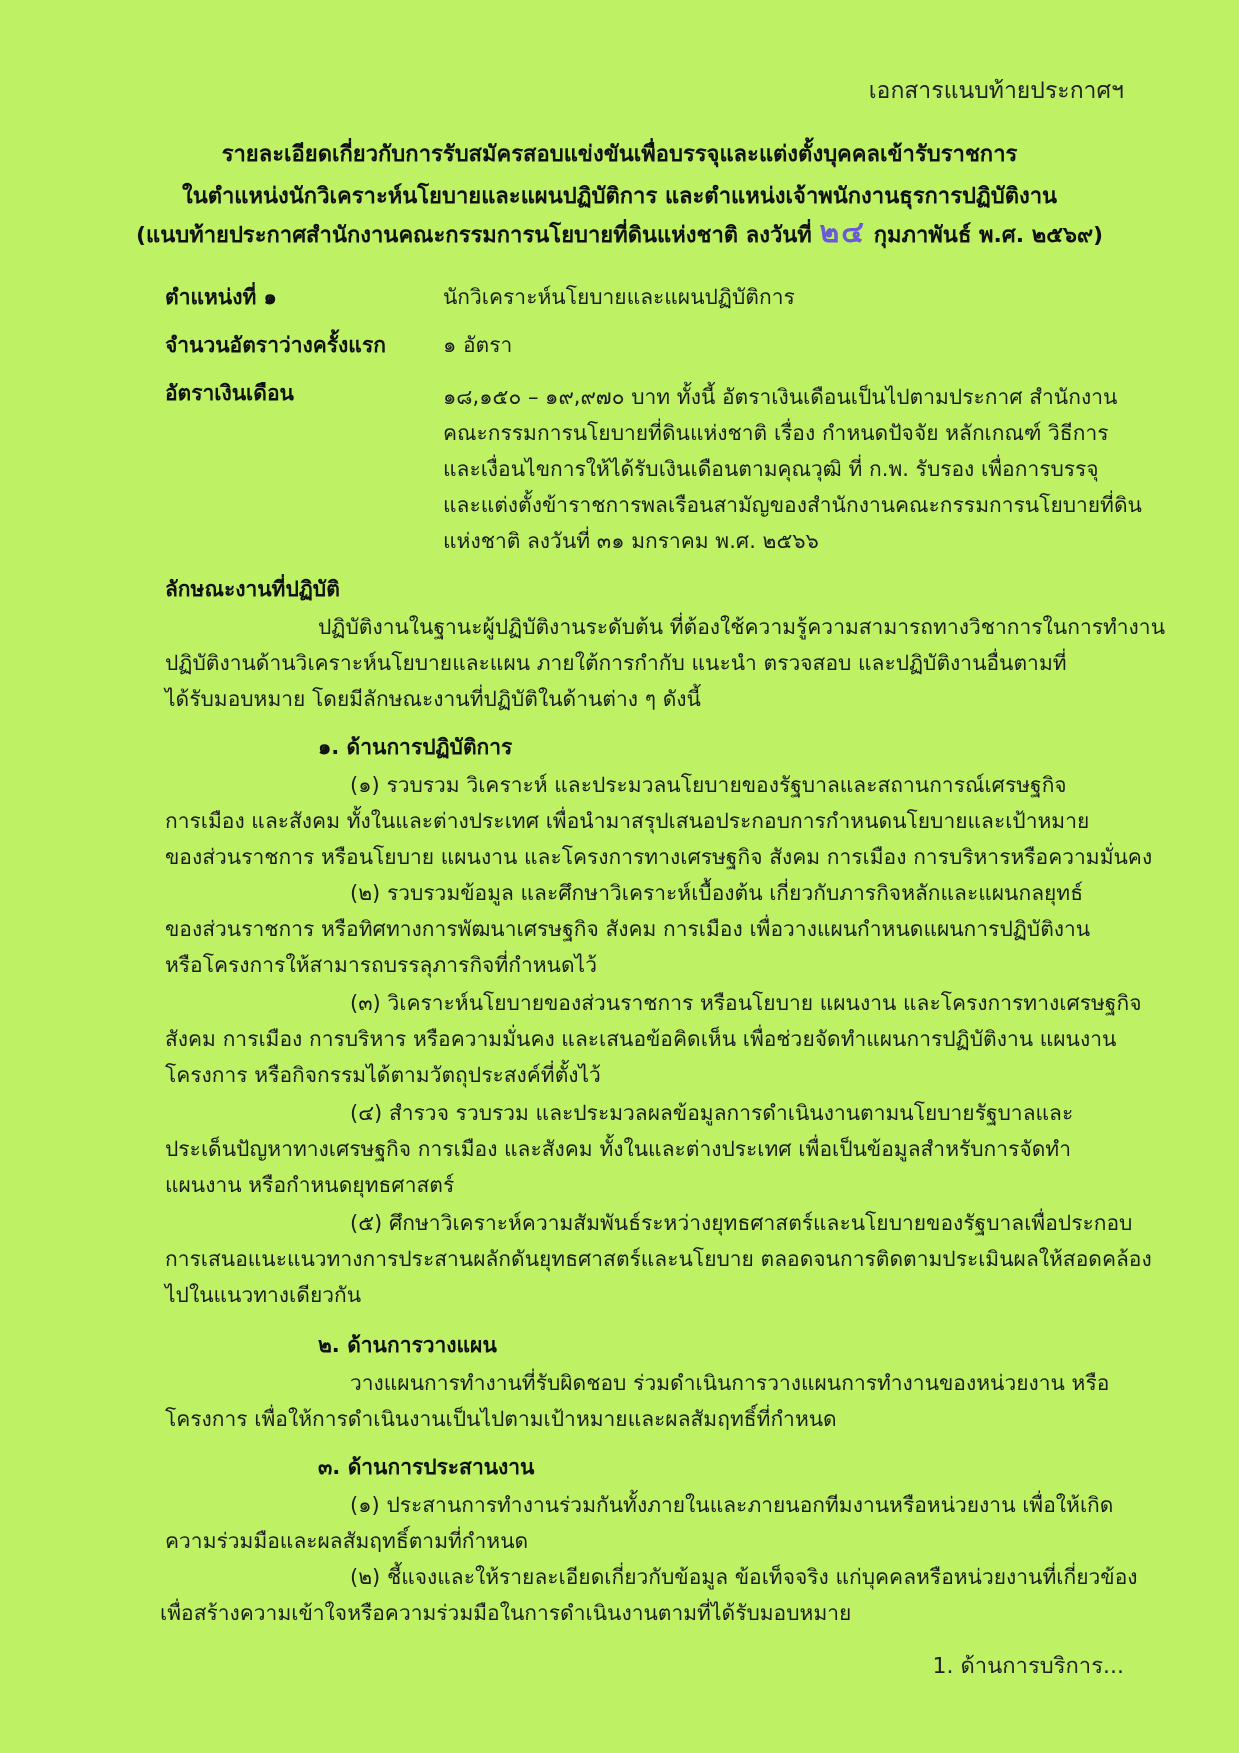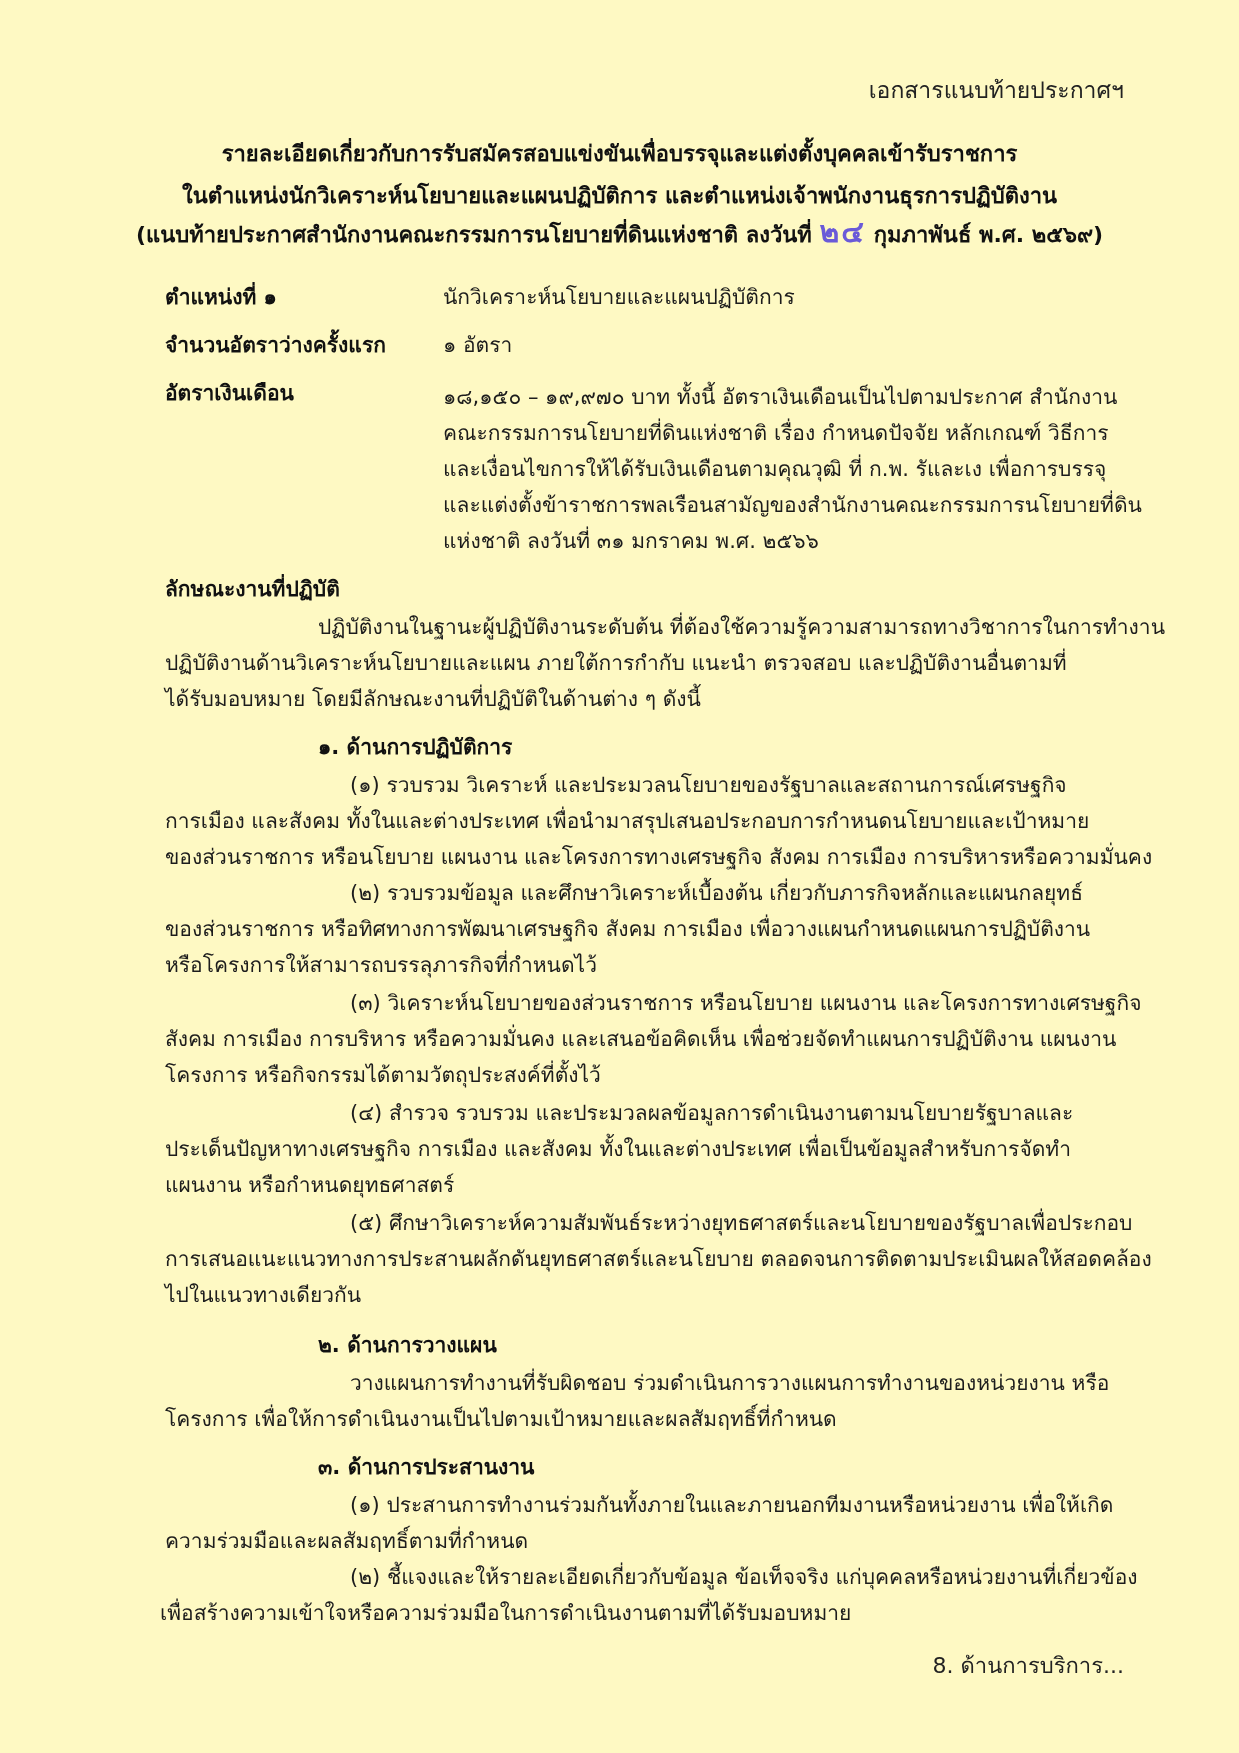--- a/index.html
+++ b/index.html
@@ -1,21 +1,21 @@
 <!DOCTYPE html>
 <html><head>
   <meta charset="utf-8">
   <style>
     html, body { margin: 0; padding: 0; background: #ffffff; }
     body {
       width: 1239px; height: 1753px; position: relative; overflow: hidden;
       font-family: "DejaVu Sans", "Liberation Sans", sans-serif;
       color: #1a1a1a;
     }
-    .page { position: absolute; left: 0; top: 0; width: 1239px; height: 1753px; background: #fef9c3; }
+    .page { position: absolute; left: 0; top: 0; width: 1239px; height: 1753px; background: #bef264; }
     .abs { position: absolute; white-space: nowrap; }
     .header-right { right: 115px; top: 72px; font-size: 23px; color: #222; }
     .title-line { left: 0; width: 1239px; text-align: center; font-size: 22px; font-weight: bold; color: #111; }
     .stamp { color: #6a5ad8; font-size: 30px; font-weight: bold; letter-spacing: 2px; }
     .label { left: 165px; font-size: 21px; font-weight: bold; color: #111; }
     .value { left: 443px; font-size: 21px; color: #1c1c1c; }
     .body-line { font-size: 21px; color: #1c1c1c; }
     .head { font-size: 21px; font-weight: bold; color: #111; }
     .footer-right { right: 115px; top: 1648px; font-size: 22px; color: #222; }
   </style>
@@ -36,21 +36,21 @@
 
   <div class="abs label" style="top:280px;">ตำแหน่งที่ ๑</div>
   <div class="abs value" style="top:280px;text-align:right;">นักวิเคราะห์นโยบายและแผนปฏิบัติการ</div>
 
   <div class="abs label" style="top:328px;">จำนวนอัตราว่างครั้งแรก</div>
   <div class="abs value" style="top:328px;">๑ อัตรา</div>
 
   <div class="abs label" style="top:376px;">อัตราเงินเดือน</div>
   <div class="abs value" style="top:380px;">๑๘,๑๕๐ – ๑๙,๙๗๐ บาท ทั้งนี้ อัตราเงินเดือนเป็นไปตามประกาศ สำนักงาน</div>
   <div class="abs value" style="top:416px;">คณะกรรมการนโยบายที่ดินแห่งชาติ เรื่อง กำหนดปัจจัย หลักเกณฑ์ วิธีการ</div>
-  <div class="abs value" style="top:452px;">และเงื่อนไขการให้ได้รับเงินเดือนตามคุณวุฒิ ที่ ก.พ. รัและเง เพื่อการบรรจุ</div>
+  <div class="abs value" style="top:452px;">และเงื่อนไขการให้ได้รับเงินเดือนตามคุณวุฒิ ที่ ก.พ. รับรอง เพื่อการบรรจุ</div>
   <div class="abs value" style="top:488px;">และแต่งตั้งข้าราชการพลเรือนสามัญของสำนักงานคณะกรรมการนโยบายที่ดิน</div>
   <div class="abs value" style="top:524px;">แห่งชาติ ลงวันที่ ๓๑ มกราคม พ.ศ. ๒๕๖๖</div>
 
   <div class="abs head" style="left:165px; top:572px;">ลักษณะงานที่ปฏิบัติ</div>
   <div class="abs body-line" style="left:165px; top:646px;">ปฏิบัติงานด้านวิเคราะห์นโยบายและแผน ภายใต้การกำกับ แนะนำ ตรวจสอบ และปฏิบัติงานอื่นตามที่</div>
   <div class="abs body-line" style="left:318px; top:610px;">ปฏิบัติงานในฐานะผู้ปฏิบัติงานระดับต้น ที่ต้องใช้ความรู้ความสามารถทางวิชาการในการทำงาน</div>
   <div class="abs body-line" style="left:165px; top:682px;">ได้รับมอบหมาย โดยมีลักษณะงานที่ปฏิบัติในด้านต่าง ๆ ดังนี้</div>
 
   <div class="abs head" style="left:318px; top:730px;">๑. ด้านการปฏิบัติการ</div>
 
@@ -77,14 +77,14 @@
   <div class="abs head" style="left:318px; top:1328px;">๒. ด้านการวางแผน</div>
   <div class="abs body-line" style="left:350px; top:1366px;">วางแผนการทำงานที่รับผิดชอบ ร่วมดำเนินการวางแผนการทำงานของหน่วยงาน หรือ</div>
   <div class="abs body-line" style="left:165px; top:1402px;">โครงการ เพื่อให้การดำเนินงานเป็นไปตามเป้าหมายและผลสัมฤทธิ์ที่กำหนด</div>
 
   <div class="abs head" style="left:318px; top:1450px;">๓. ด้านการประสานงาน</div>
   <div class="abs body-line" style="left:350px; top:1488px;">(๑) ประสานการทำงานร่วมกันทั้งภายในและภายนอกทีมงานหรือหน่วยงาน เพื่อให้เกิด</div>
   <div class="abs body-line" style="left:165px; top:1524px;">ความร่วมมือและผลสัมฤทธิ์ตามที่กำหนด</div>
   <div class="abs body-line" style="left:350px; top:1560px;">(๒) ชี้แจงและให้รายละเอียดเกี่ยวกับข้อมูล ข้อเท็จจริง แก่บุคคลหรือหน่วยงานที่เกี่ยวข้อง</div>
   <div class="abs body-line" style="left:160px; top:1596px;">เพื่อสร้างความเข้าใจหรือความร่วมมือในการดำเนินงานตามที่ได้รับมอบหมาย</div>
 
-  <div class="abs footer-right">8. ด้านการบริการ...</div>
+  <div class="abs footer-right">1. ด้านการบริการ...</div>
 </div>
 
 </body></html>

